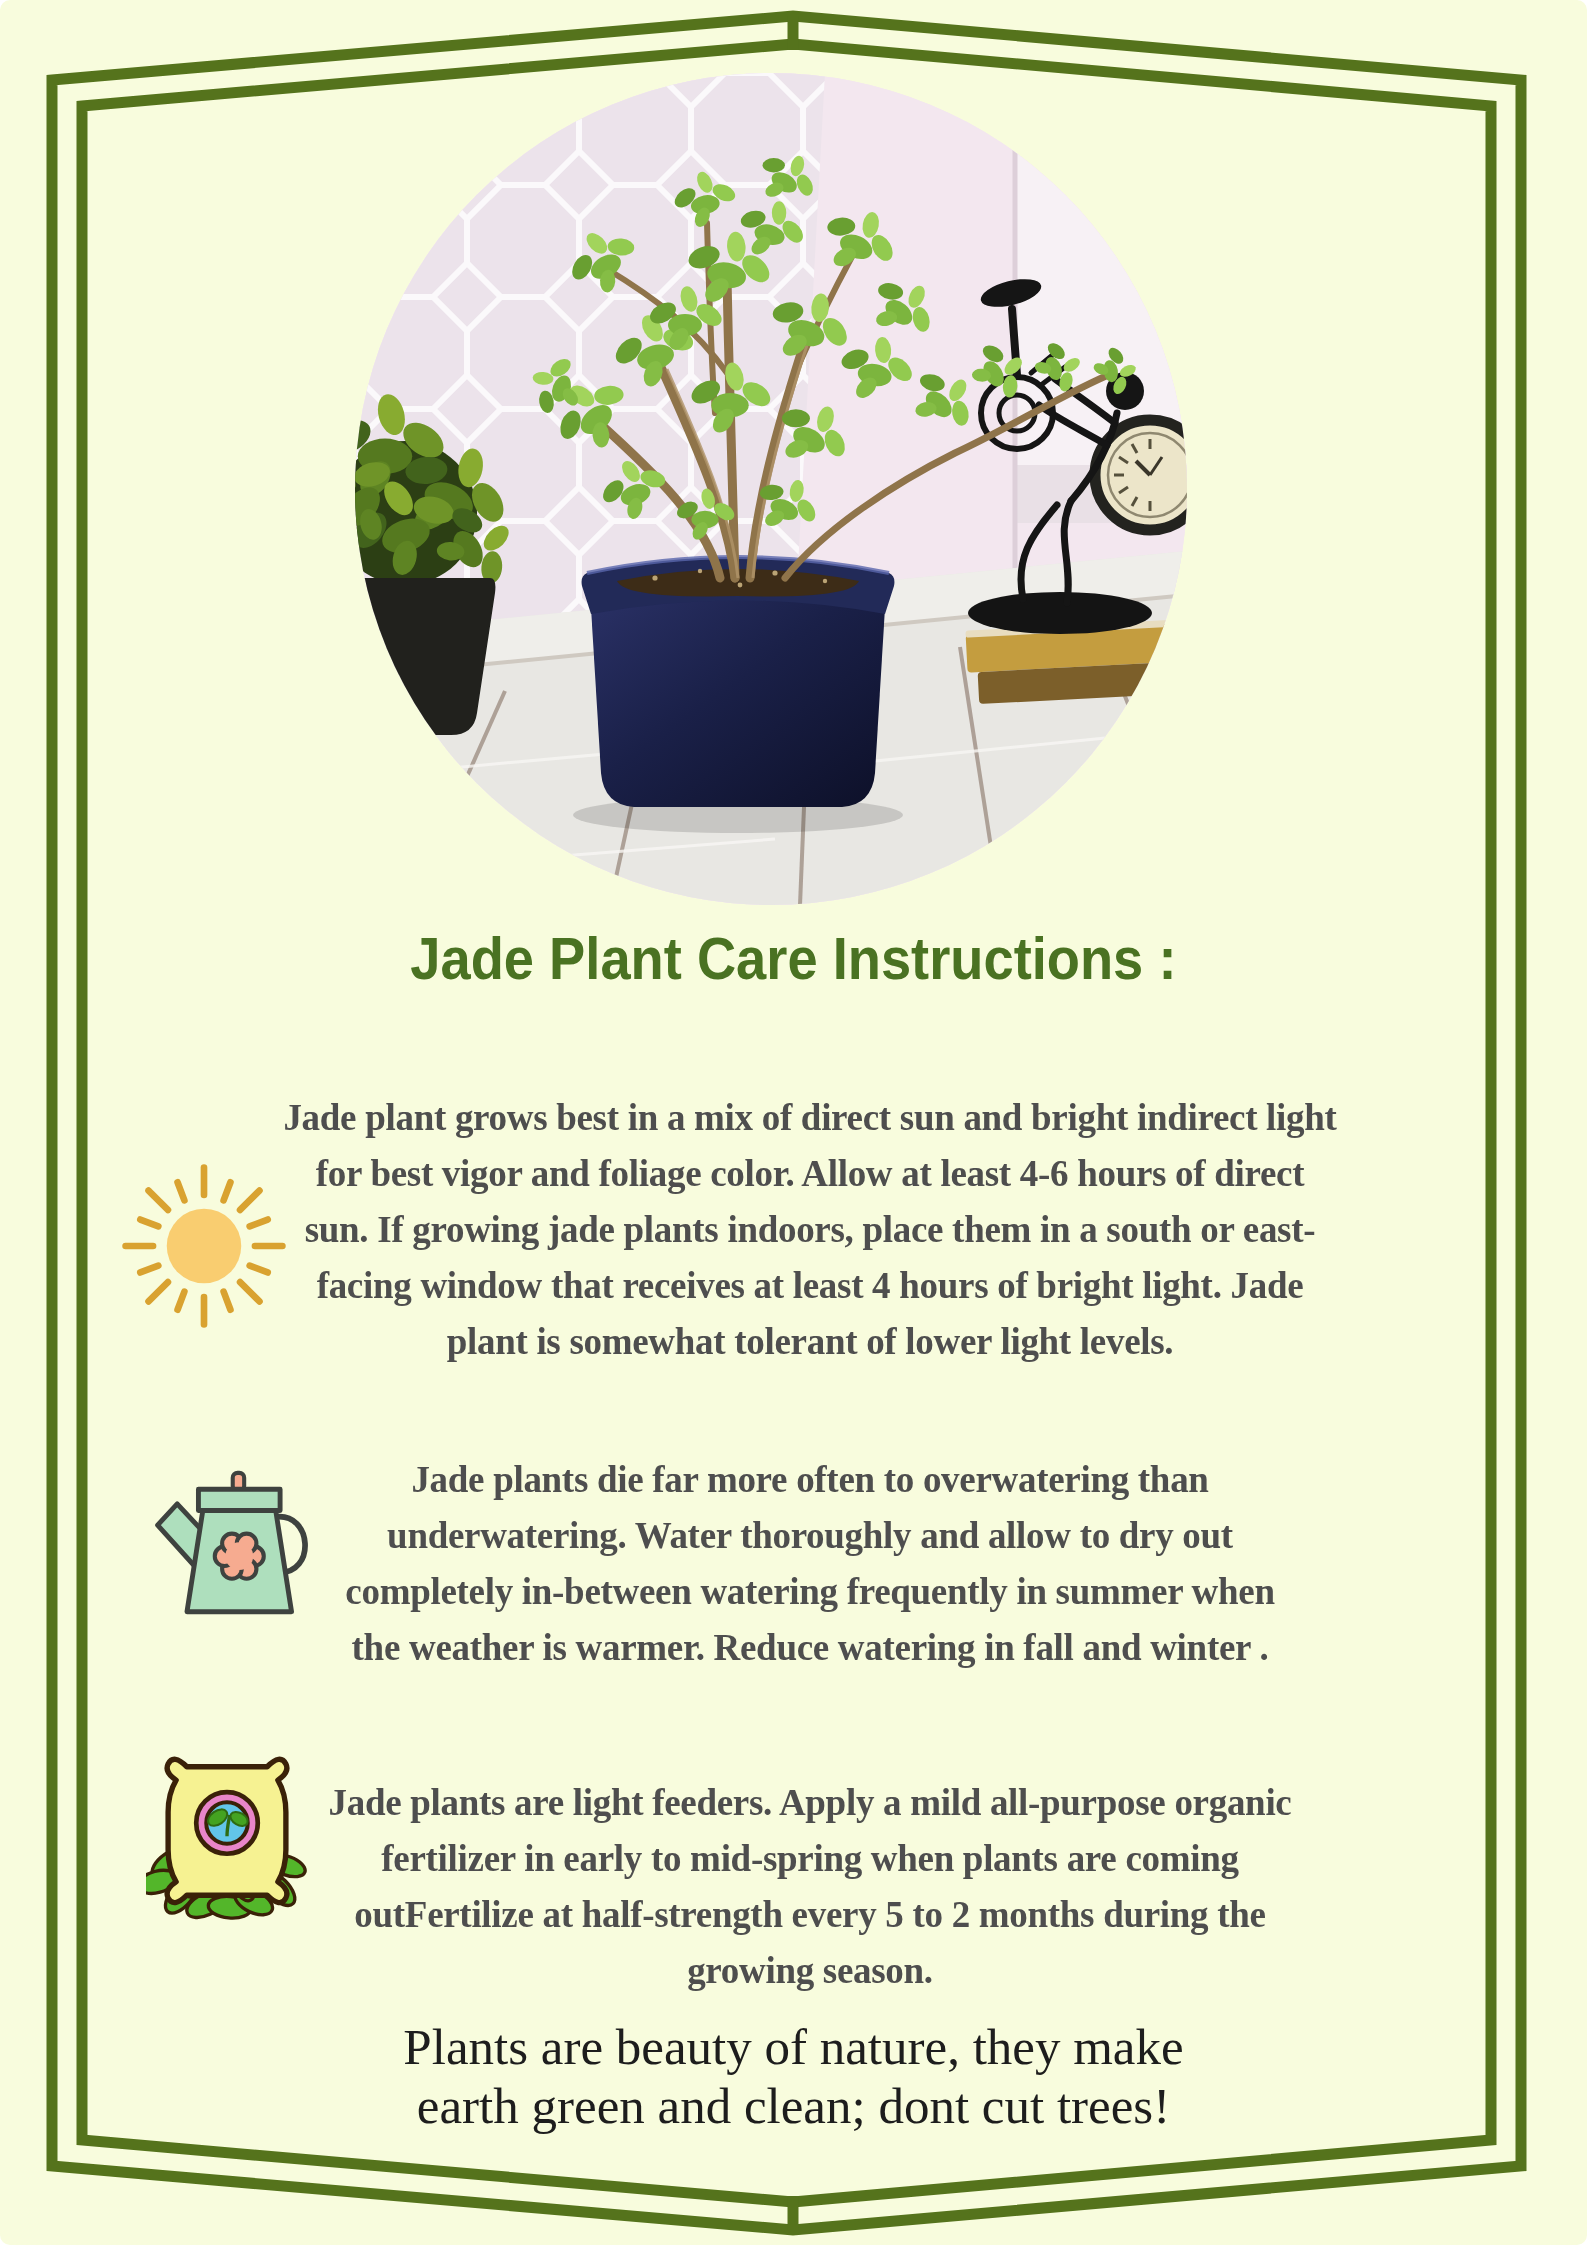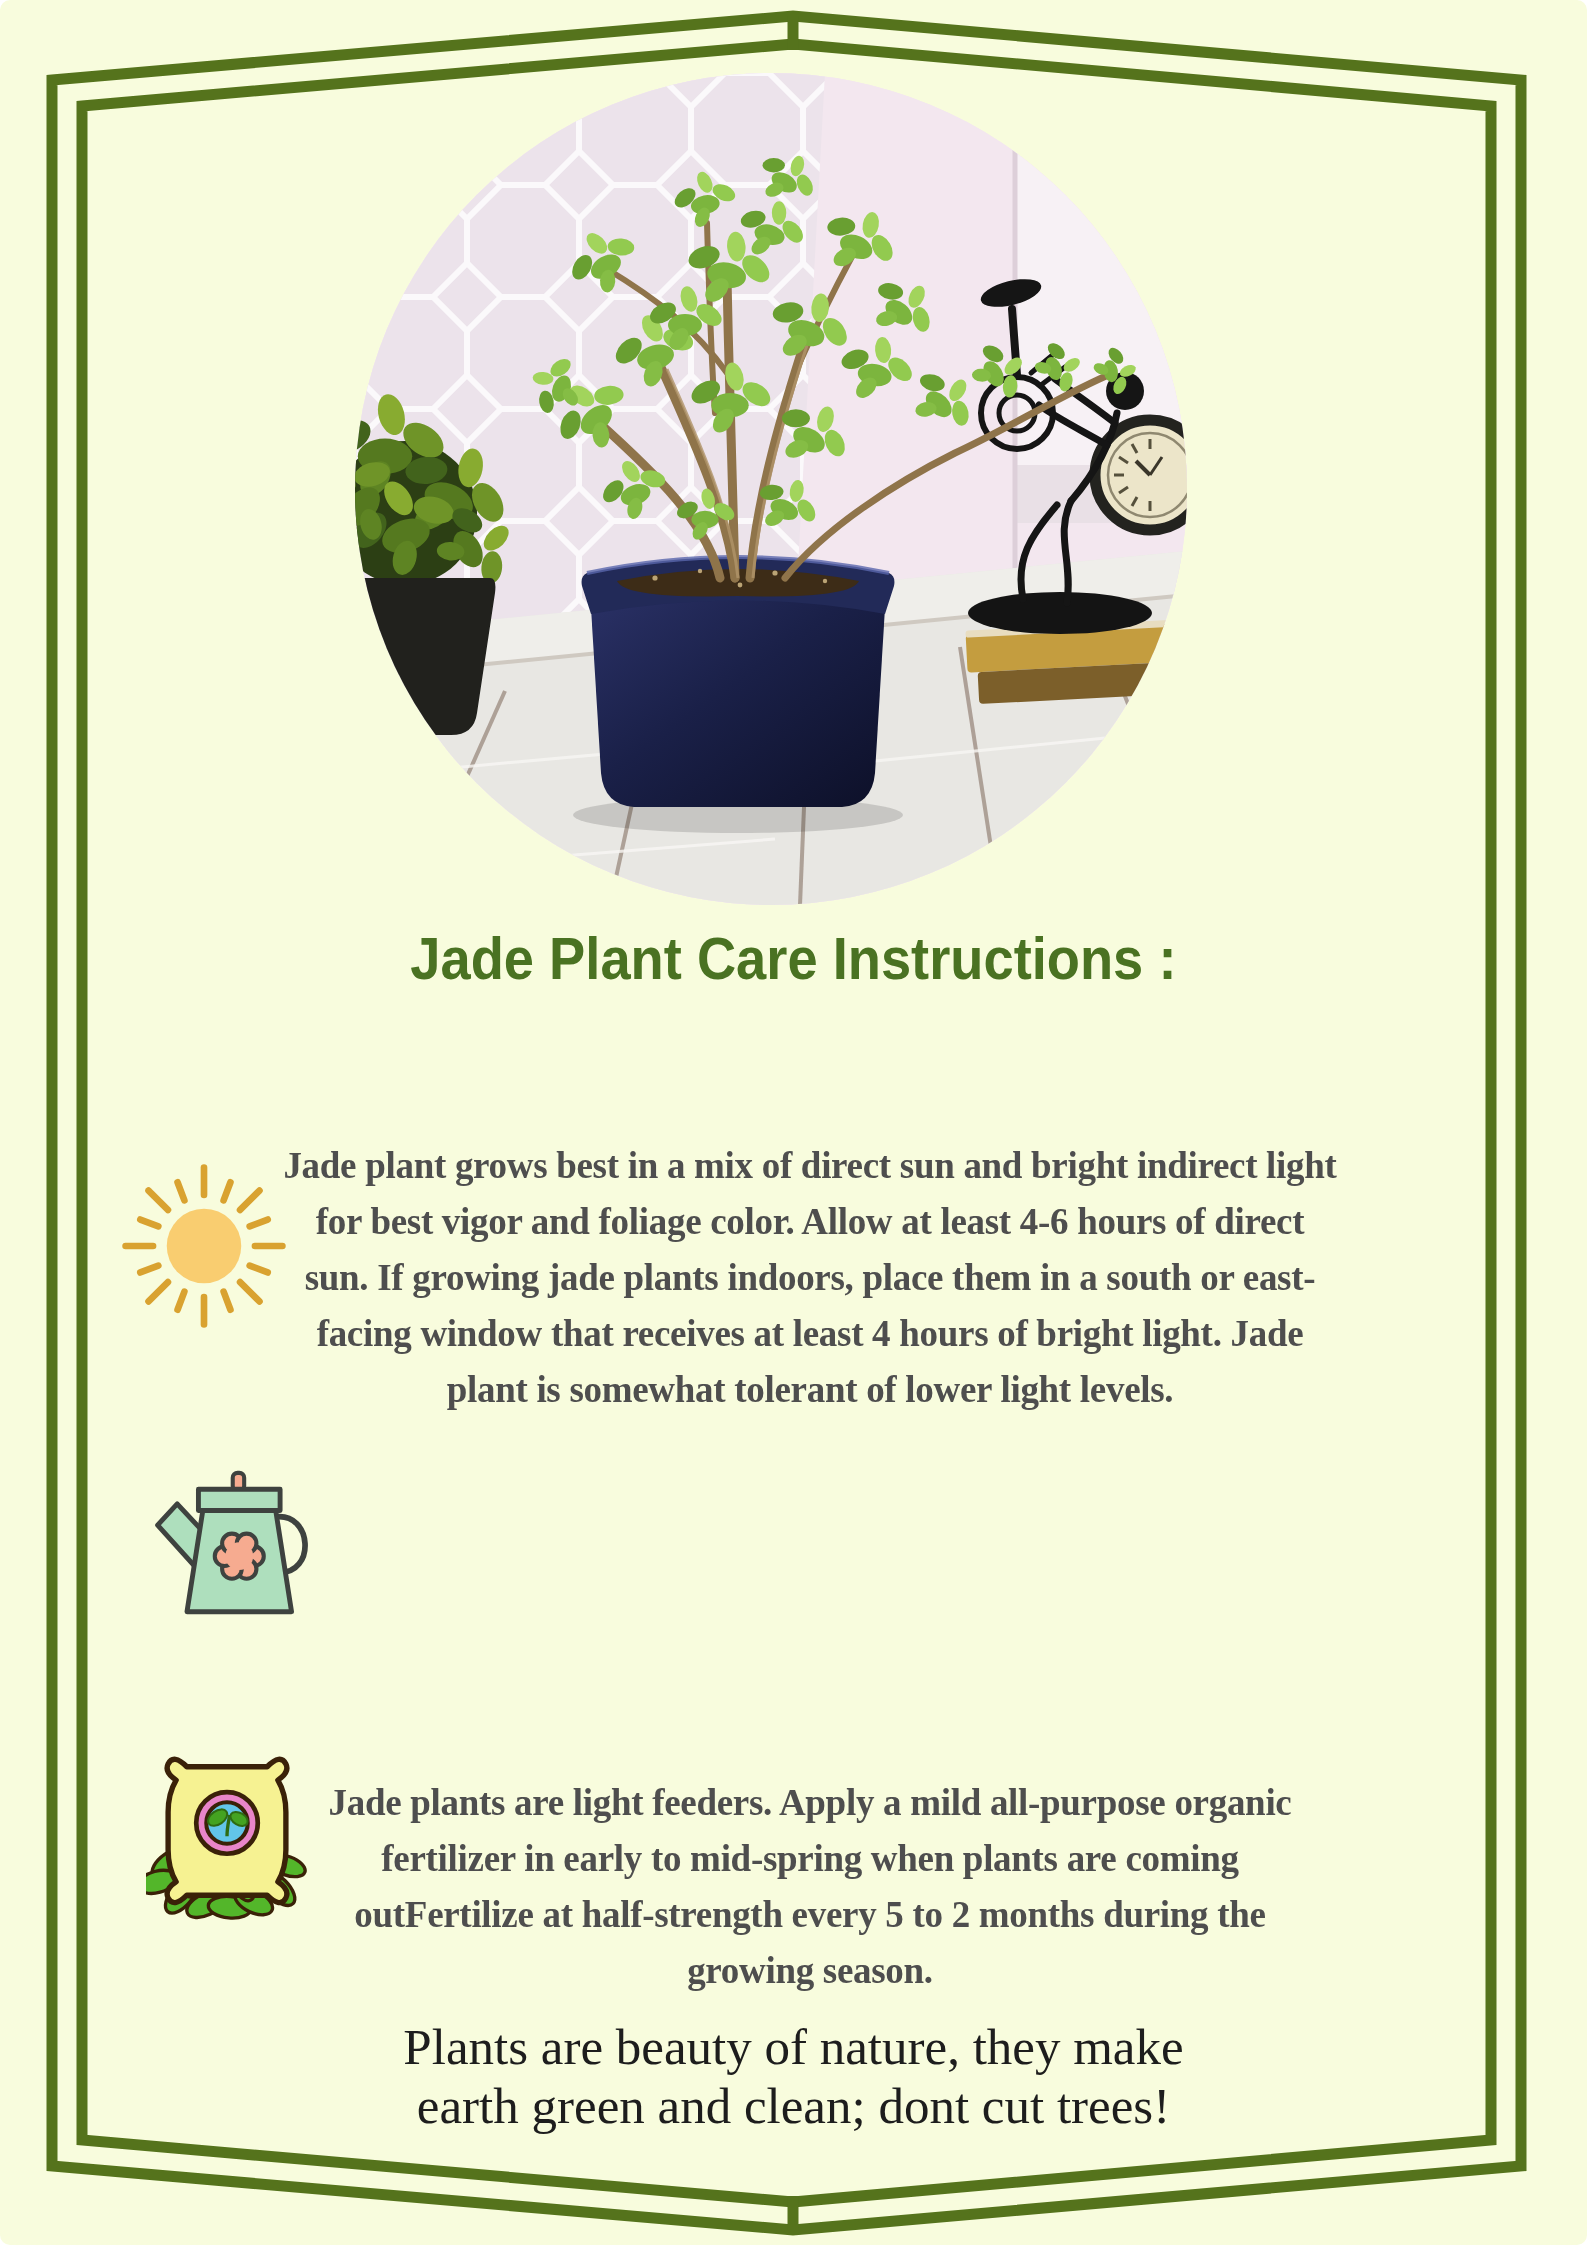--- a/index.html
+++ b/index.html
@@ -29,21 +29,21 @@
   }
   #title span{display:inline-block;transform:scaleX(0.92);}
   
   .para{
     position:absolute;left:150px;width:1320px;
     text-align:center;white-space:pre-line;
     font-family:"Liberation Serif", serif;font-weight:700;
     font-size:37px;line-height:56px;color:#4e4e4e;
     letter-spacing:-0.3px;
   }
-  #para-light{top:1138px;}
+  #para-light{top:1090px;}
   #para-water{top:1452px;}
   #para-feed {top:1775px;}
   
   .icon{position:absolute;}
   #sun-icon{left:106px;top:1148px;width:196px;height:196px;}
   #can-icon{left:138px;top:1458px;width:196px;height:180px;}
   #bag-icon{left:146px;top:1748px;width:162px;height:174px;}
   
   #quote{
     position:absolute;left:0;top:2018px;width:1587px;
@@ -260,20 +260,24 @@
         <circle cx="71" cy="60" r="6"></circle>
           <circle cx="66.5" cy="67.8" r="6"></circle>
         <circle cx="57.5" cy="67.8" r="6"></circle>
           <circle cx="53" cy="60" r="6"></circle>
         <circle cx="57.5" cy="52.2" r="6"></circle>
           <circle cx="66.5" cy="52.2" r="6"></circle>
       </g>
       <circle cx="62" cy="60" r="8.5" fill="#f6ab90"></circle>
     </g>
   </svg>
+  <div id="para-water" class="para">Jade plants die far more often to overwatering than
+underwatering.  Water thoroughly and allow to dry out
+completely in-between watering  frequently in summer when
+the weather is warmer. Reduce watering in fall and winter .</div>
 
   <svg id="bag-icon" class="icon" viewBox="0 0 120 130">
     <g fill="#53b62a" stroke="#3a2108" stroke-width="2.5">
       <ellipse cx="18" cy="86" rx="16" ry="8" transform="rotate(-35 18 86)"></ellipse>
       <ellipse cx="8" cy="100" rx="15" ry="8" transform="rotate(-15 8 100)"></ellipse>
       <ellipse cx="26" cy="110" rx="16" ry="8" transform="rotate(-50 26 110)"></ellipse>
       <ellipse cx="44" cy="117" rx="15" ry="8" transform="rotate(-25 44 117)"></ellipse>
       <ellipse cx="62" cy="119" rx="16" ry="8" transform="rotate(5 62 119)"></ellipse>
       <ellipse cx="80" cy="115" rx="15" ry="8" transform="rotate(25 80 115)"></ellipse>
       <ellipse cx="98" cy="105" rx="16" ry="8" transform="rotate(45 98 105)"></ellipse>

